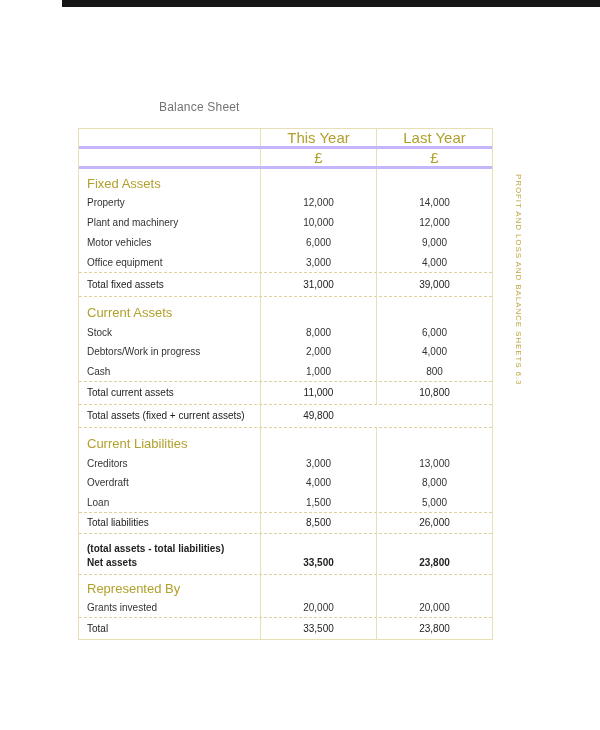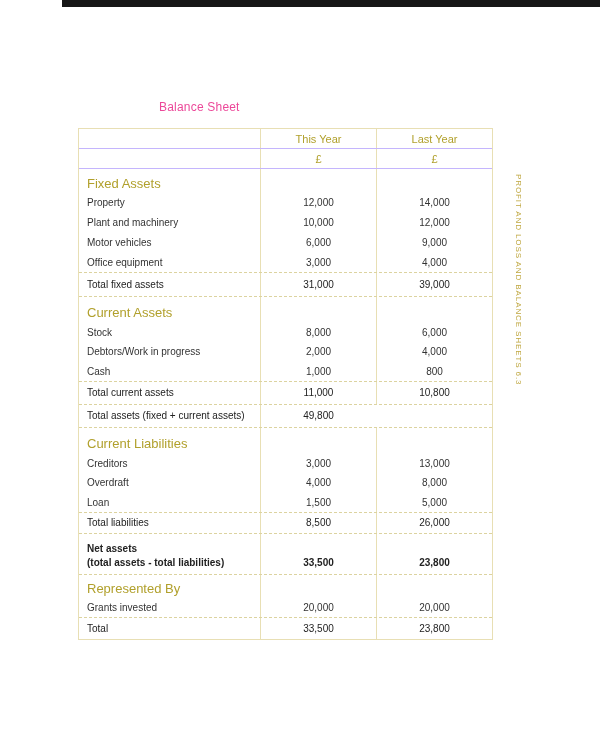--- a/index.html
+++ b/index.html
@@ -1,30 +1,30 @@
 <!DOCTYPE html>
 <html><head>
 <meta charset="utf-8">
 <style>
   html,body{margin:0;padding:0;}
   body{
     width:600px;height:730px;position:relative;background:#ffffff;
     font-family:"Liberation Sans",sans-serif;overflow:hidden;
   }
   .topbar{position:absolute;left:62px;top:0;width:538px;height:7px;background:#161616;}
-  .title{position:absolute;left:159px;top:100px;font-size:12px;color:#ec4899;letter-spacing:.2px;text-align:right;}
+  .title{position:absolute;left:159px;top:100px;font-size:12px;color:#737373;letter-spacing:.2px;text-align:right;}
   .sidetext{
     position:absolute;left:514px;top:174px;writing-mode:vertical-rl;
     font-size:8px;letter-spacing:.9px;color:#bfa740;white-space:nowrap;
   }
   .sheet{position:absolute;left:78px;top:128px;width:413px;border:1px solid #e8dfb4;}
   .row{display:flex;box-sizing:border-box;}
   .c1{width:181px;box-sizing:border-box;padding-left:8px;display:flex;flex-direction:column;justify-content:center;}
   .c2,.c3{width:116px;box-sizing:border-box;border-left:1px solid #e8dfb4;display:flex;align-items:center;justify-content:center;}
-  .hdr{height:20px;border-bottom:1px solid #c4b5fd;color:#b1a02c;font-size:11px;}
+  .hdr{height:20px;border-bottom:3px solid #c4b5fd;color:#b1a02c;font-size:15px;}
   .shead{color:#b1a02c;}
   .shead .c1{justify-content:center;padding-top:5px;font-size:13px;}
   .dashtop{border-top:1px dashed #dcd3a0;}
   .sh24{height:24px;} .sh27{height:27px;}
   .drow{font-size:10px;color:#333333;}
   .h1975{height:19.75px;} .h193{height:19.34px;} .h195{height:19.5px;}
   .trow{font-weight:normal;font-size:10px;color:#222222;}
   .t24{height:24px;} .t23{height:23px;} .t21{height:21px;} .t22{height:22px;}
   .net{height:41px;font-weight:bold;font-size:10px;color:#222222;}
   .net .c1{justify-content:flex-end;padding-bottom:4px;line-height:1.4;}
@@ -134,22 +134,22 @@
     <div class="c2">1,500</div>
     <div class="c3">5,000</div>
   </div>
   <div class="row trow t21 dashtop">
     <div class="c1">Total liabilities</div>
     <div class="c2">8,500</div>
     <div class="c3">26,000</div>
   </div>
   <div class="row net dashtop">
     <div class="c1">
+      <span>(total assets - total liabilities)</span>
       <span>Net assets</span>
-      <span>(total assets - total liabilities)</span>
     </div>
     <div class="c2">33,500</div>
     <div class="c3">23,800</div>
   </div>
 
   <div class="row shead sh24 dashtop">
     <div class="c1">Represented By</div>
     <div class="c2"></div>
     <div class="c3"></div>
   </div>

